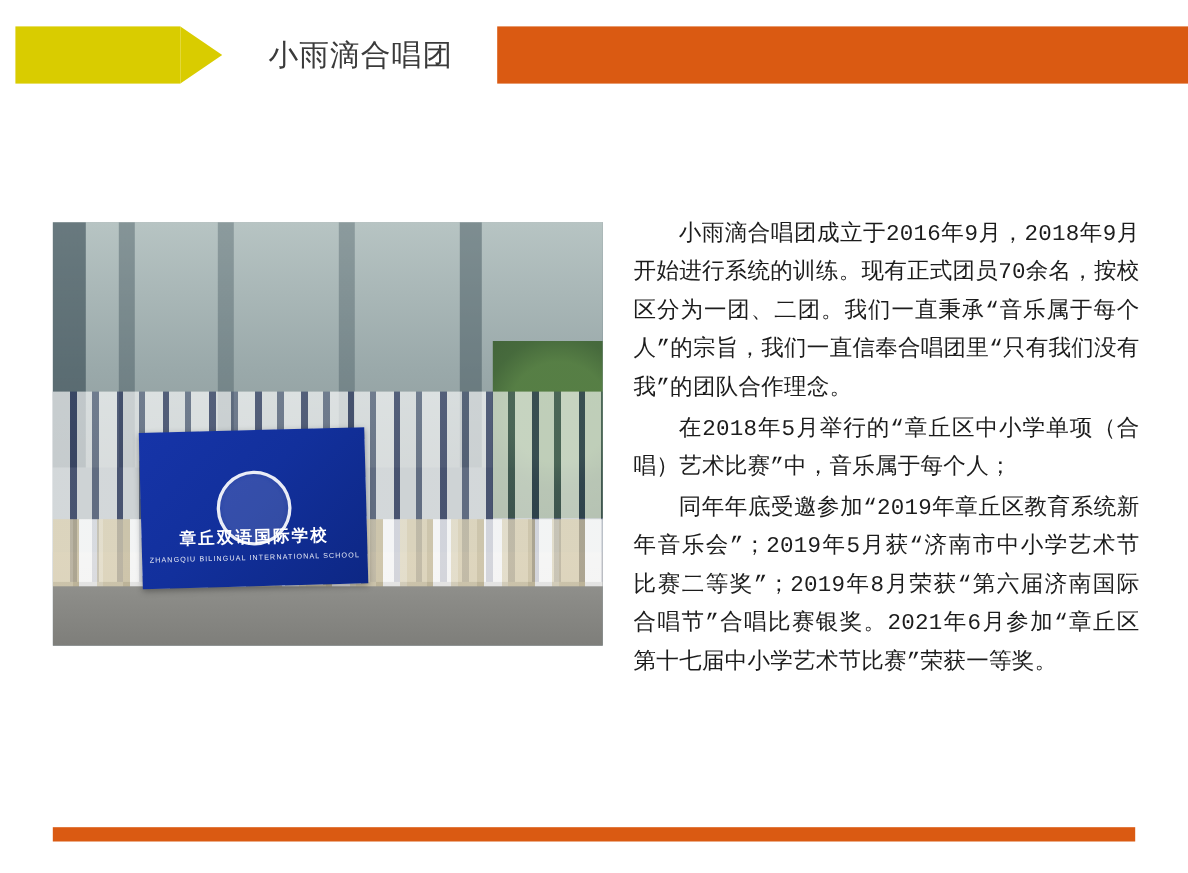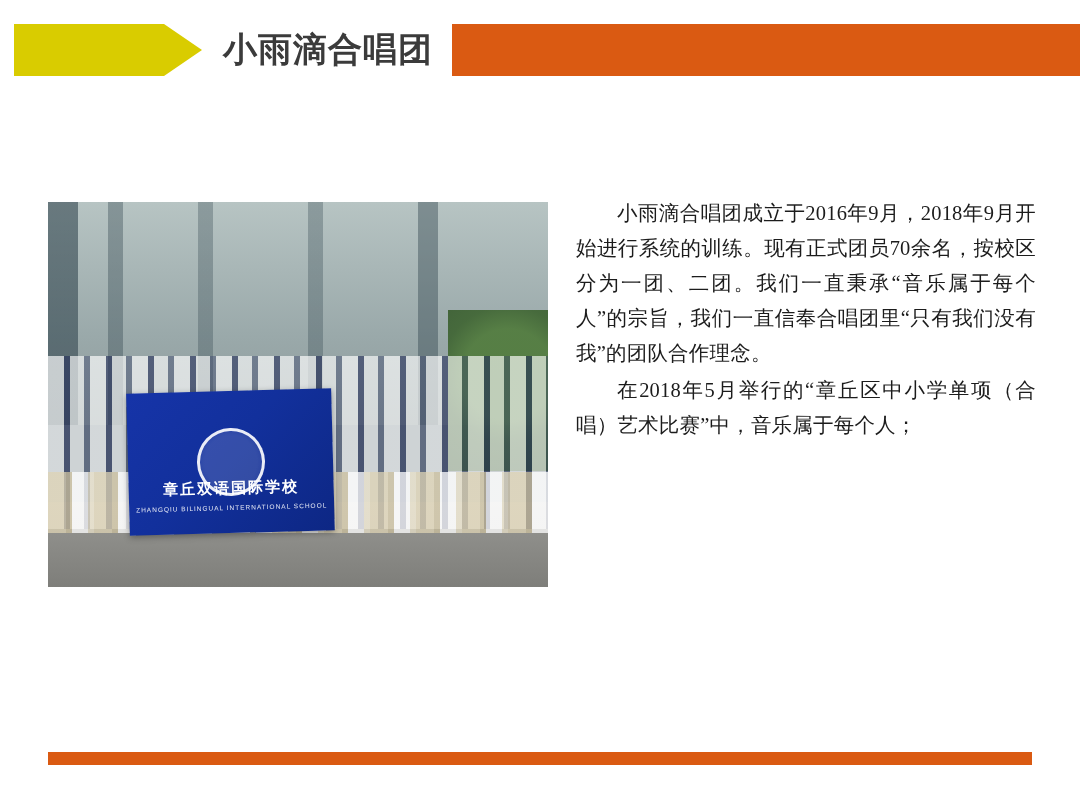--- a/index.html
+++ b/index.html
@@ -46,22 +46,22 @@
     left: 204px;
     top: 0;
     width: 248px;
     height: 52px;
     display: flex;
     align-items: center;
     justify-content: center;
   }
   .band-title span {
     font-family: "DejaVu Sans", "Liberation Sans", sans-serif;
-    font-size: 34px;
-    font-weight: bold;
+    font-size: 27px;
+    font-weight: normal;
     color: #3b3b3b;
     letter-spacing: 1px;
     white-space: nowrap;
   }
   .band-orange {
     position: absolute;
     left: 452px;
     top: 0;
     width: 628px;
     height: 52px;
@@ -178,21 +178,21 @@
   
   #article-text {
     position: absolute;
     left: 576px;
     top: 0;
     width: 460px;
   }
   #article-text p {
     margin: 0 0 2px 0;
     text-indent: 2em;
-    font-family: Liberation Serif, serif;
+    font-family: Liberation Mono, monospace;
     font-size: 20.5px;
     line-height: 35px;
     color: #1c1c1c;
     text-align: justify;
     letter-spacing: .2px;
   }
 
   
   #footer-bar {
     position: absolute;
@@ -227,17 +227,18 @@
     <div class="photo-banner">
       <div class="seal"></div>
       <div class="bn-cn">章丘双语国际学校</div>
       <div class="bn-en">ZHANGQIU BILINGUAL INTERNATIONAL SCHOOL</div>
     </div>
   </div>
 
   <div id="article-text">
     <p>小雨滴合唱团成立于2016年9月，2018年9月开始进行系统的训练。现有正式团员70余名，按校区分为一团、二团。我们一直秉承“音乐属于每个人”的宗旨，我们一直信奉合唱团里“只有我们没有我”的团队合作理念。</p>
     <p>在2018年5月举行的“章丘区中小学单项（合唱）艺术比赛”中，音乐属于每个人；</p>
+    <p>同年年底受邀参加“2019年章丘区教育系统新年音乐会”；2019年5月获“济南市中小学艺术节比赛二等奖”；2019年8月荣获“第六届济南国际合唱节”合唱比赛银奖。2021年6月参加“章丘区第十七届中小学艺术节比赛”荣获一等奖。</p>
   </div>
 
 </div>
 
 <div id="footer-bar"></div>
 
 </body></html>

